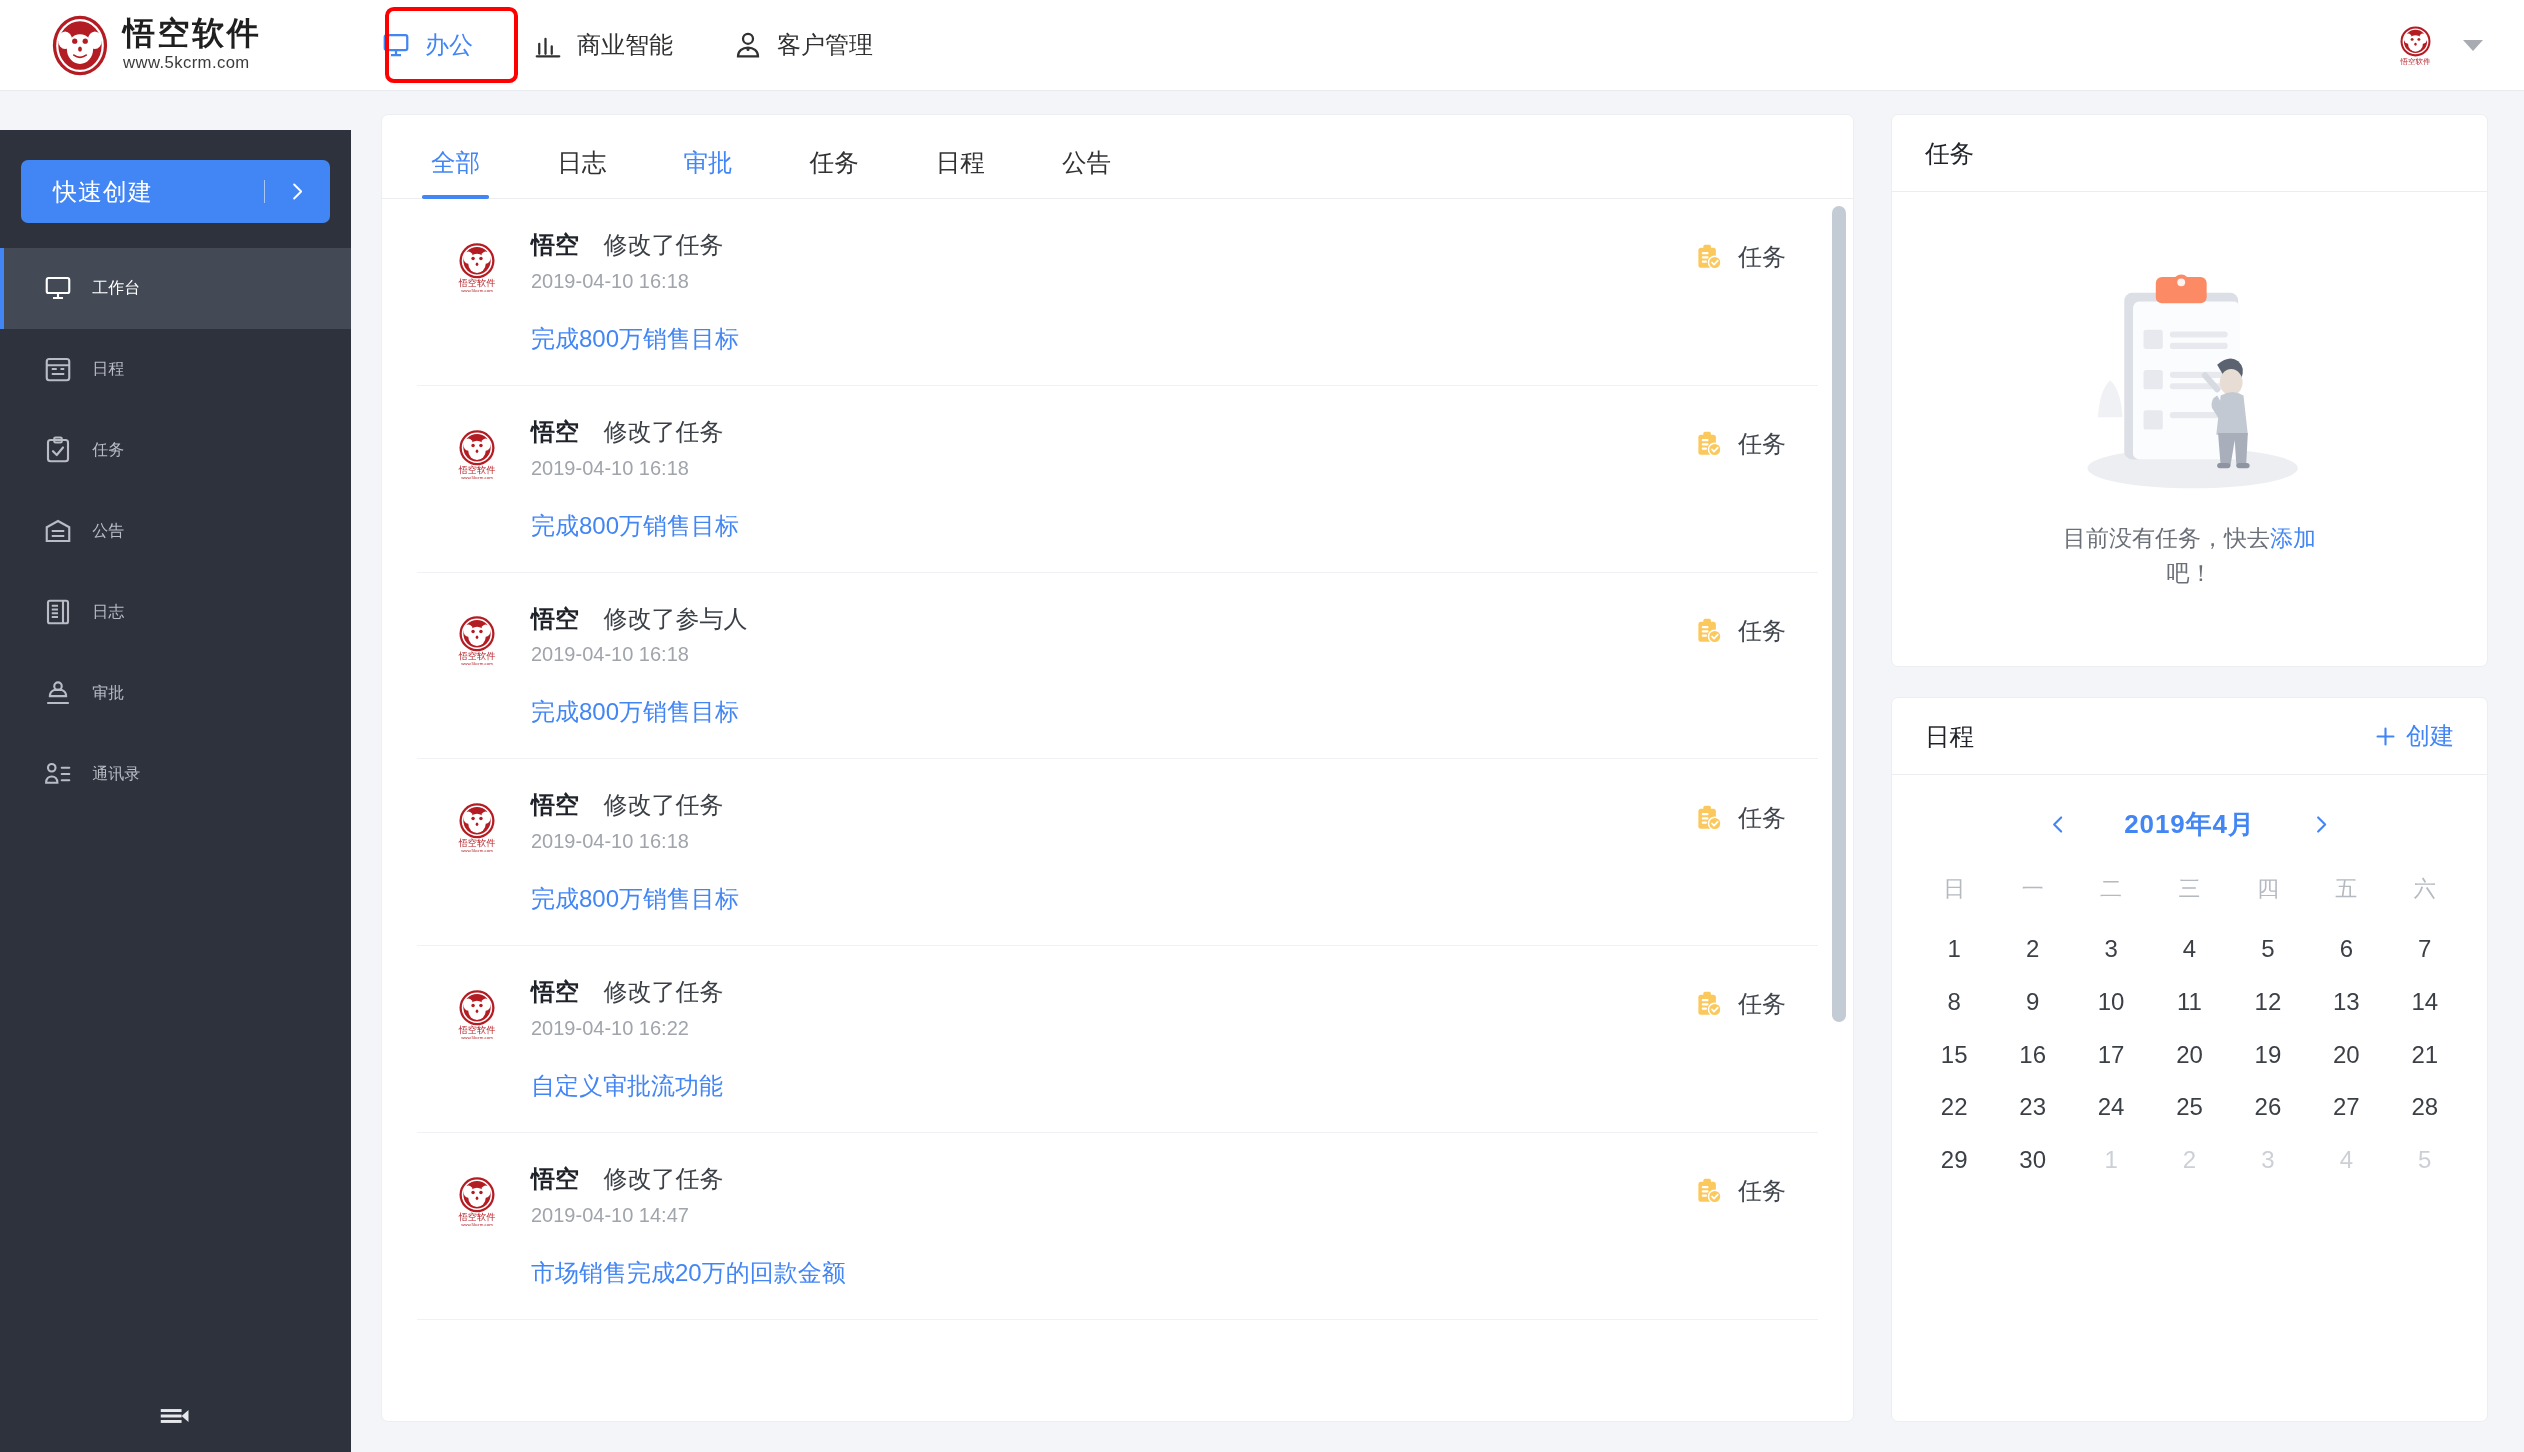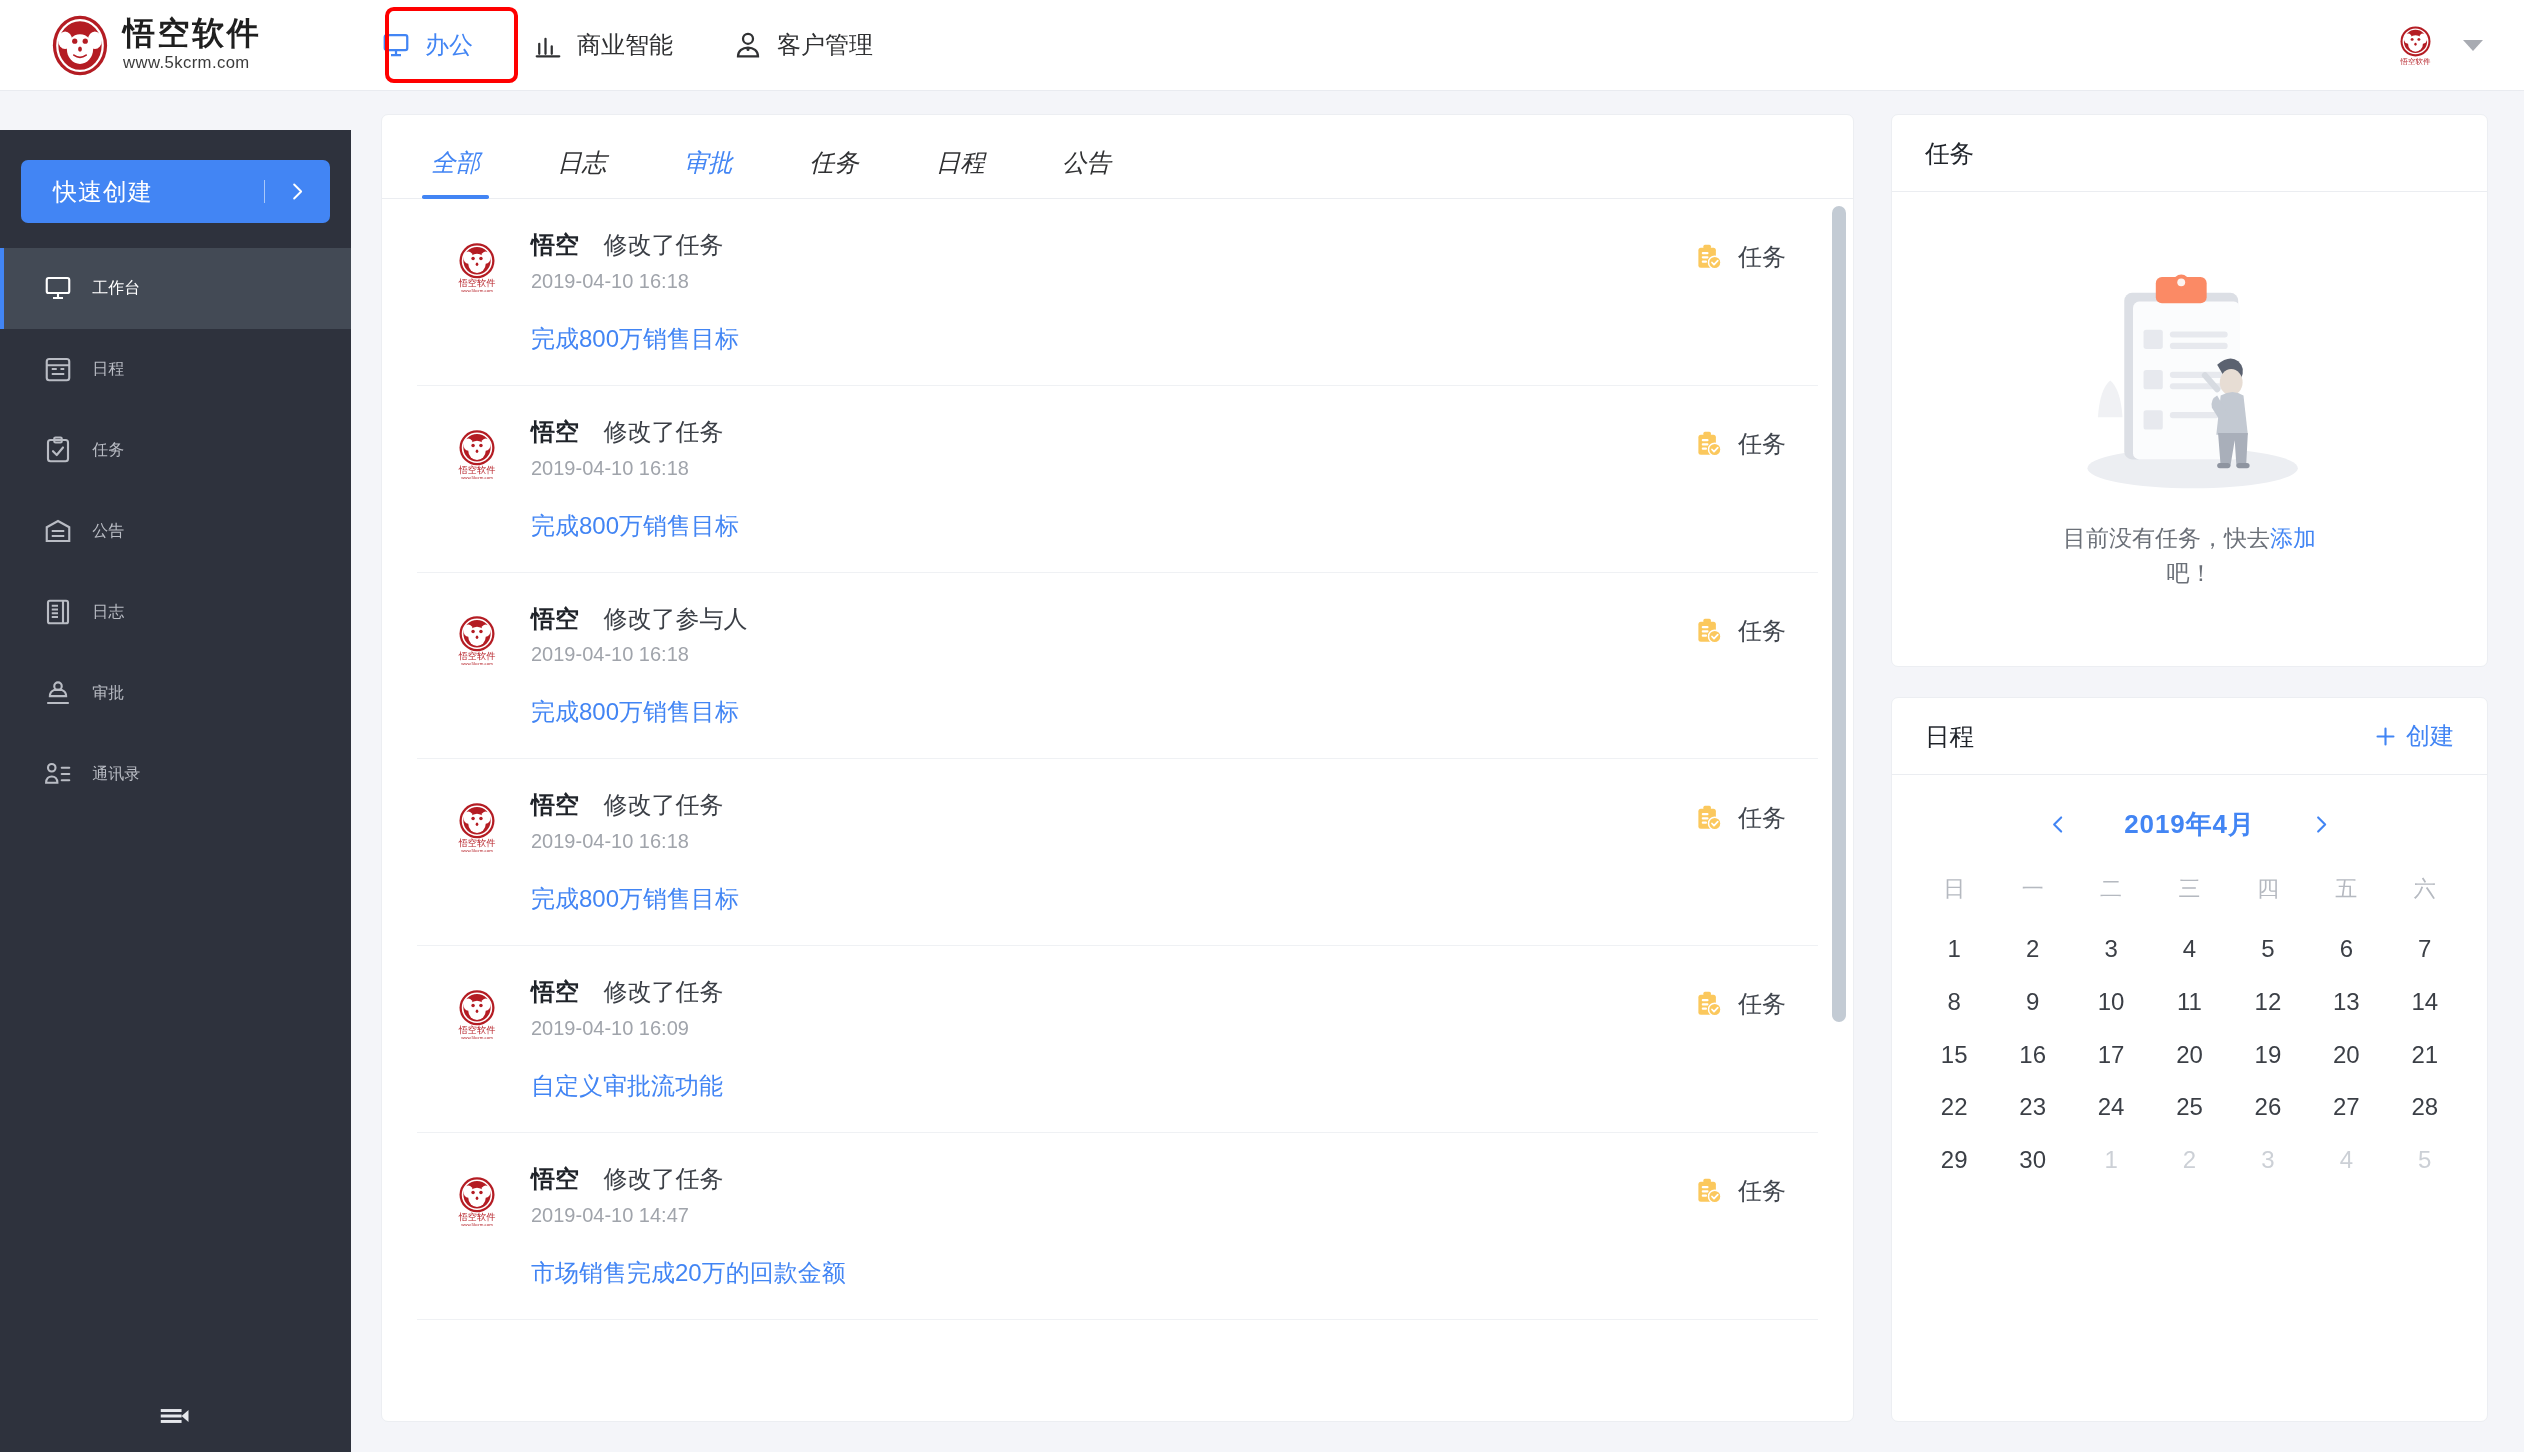--- a/index.html
+++ b/index.html
@@ -84,21 +84,21 @@
     display: flex; flex-direction: column; min-width: 0;
     position: relative; overflow: hidden;
     margin-bottom: 30px;
   }
   .tabs {
     display: flex; align-items: flex-end; height: 84px;
     padding: 0 35px; border-bottom: 0.9px solid #ebedf1; flex: 0 0 84px;
   }
   .tab {
     position: relative; font-size: 24.6px; color: #303133; cursor: pointer;
-    padding: 0 14px 19.3px 14px; margin-right: 49px; font-style: italic;
+    padding: 0 14px 19.3px 14px; margin-right: 49px;
   }
   .tab.active { color: #4285f4; }
   .tab.hover { color: #4285f4; }
   .tab.active::after {
     content: ""; position: absolute; left: 5.3px; right: 5.3px; bottom: -0.9px;
     height: 4.4px; background: #4285f4; border-radius: 1.8px;
   }
 
   .feed-scroll { flex: 1 1 auto; overflow: hidden; position: relative; padding: 0 35px; }
   .feed-item {
@@ -463,21 +463,21 @@
   <circle cx="36.5" cy="23.5" r="2" fill="#b41c23"></circle>
   <ellipse cx="32" cy="30" rx="1.5" ry="2" fill="#b41c23"></ellipse>
   <text x="32" y="55" font-size="10.5" fill="#b41c23" text-anchor="middle" font-family="Liberation Sans, sans-serif">悟空软件</text>
   <text x="32" y="62" font-size="5" fill="#b41c23" text-anchor="middle" font-family="Liberation Sans, sans-serif">www.5kcrm.com</text>
 </svg>
     <div class="fi-main">
       <div class="fi-head">
         <span class="fi-user">悟空</span>
         <span class="fi-action">修改了任务</span>
       </div>
-      <div class="fi-time">2019-04-10 16:09</div>
+      <div class="fi-time">2019-04-10 16:22</div>
       <div class="fi-title">自定义审批流功能</div>
     </div>
     <div class="fi-type">
       <svg width="30" height="30" viewBox="0 0 24 24">
   <rect x="3.5" y="4.5" width="14" height="16" rx="2" fill="#fbc85d"></rect>
   <rect x="7.5" y="2.2" width="6" height="3.6" rx="1.2" fill="#fbc85d"></rect>
   <rect x="6.2" y="8" width="5.4" height="1.7" rx="0.8" fill="#fff"></rect>
   <rect x="6.2" y="11.4" width="5.4" height="1.7" rx="0.8" fill="#fff"></rect>
   <rect x="6.2" y="14.8" width="4.2" height="1.7" rx="0.8" fill="#fff"></rect>
   <circle cx="16.6" cy="16.4" r="5" fill="#fbc85d" stroke="#fff" stroke-width="1.2"></circle>

